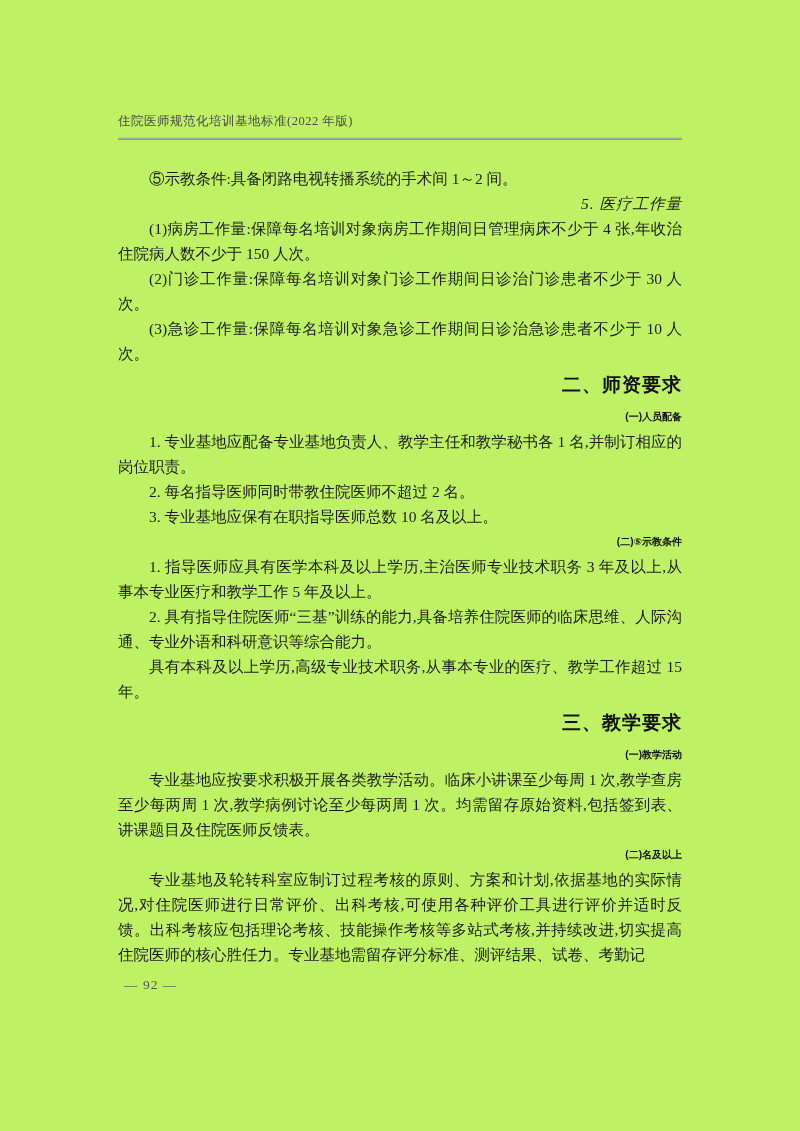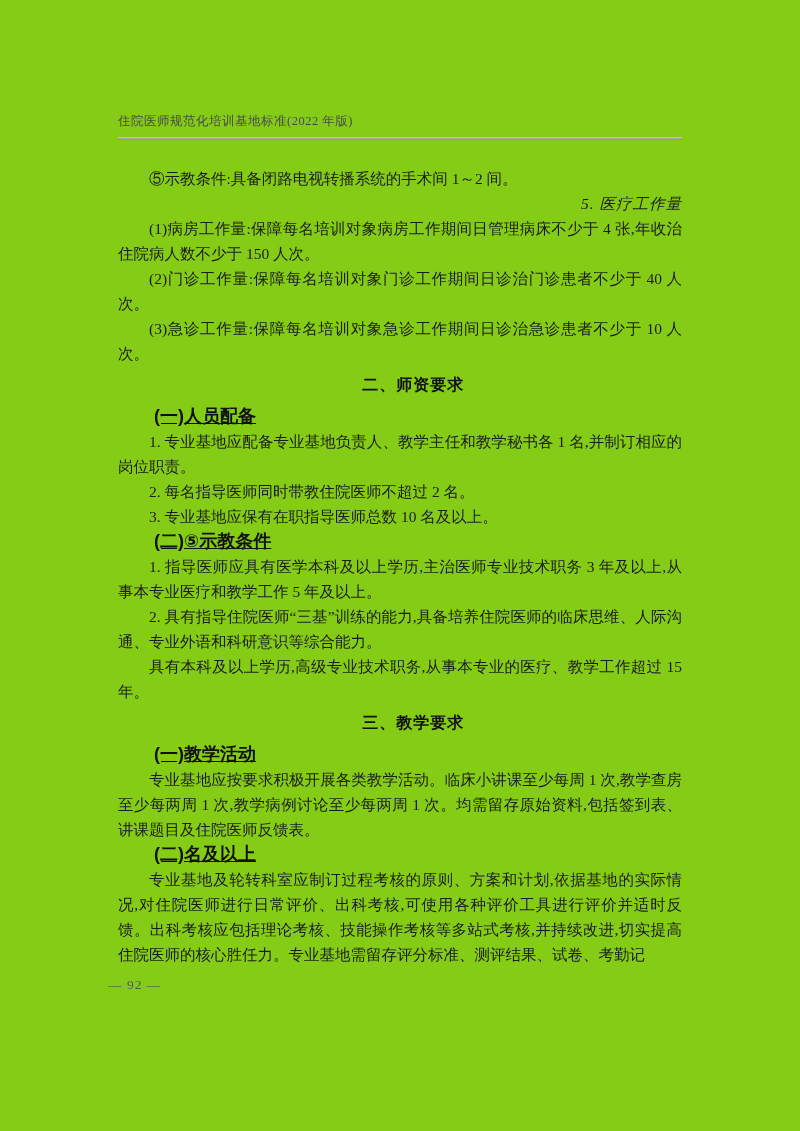--- a/index.html
+++ b/index.html
@@ -4,21 +4,21 @@
 <style>
   html, body {
     margin: 0;
     padding: 0;
     background: #ffffff;
   }
   .page {
     position: relative;
     width: 800px;
     height: 1131px;
-    background: #84cc16;
+    background: #bef264;
     overflow: hidden;
     font-family: "Liberation Serif", "DejaVu Serif", serif;
     color: #1c1c1c;
   }
   .running-header {
     position: absolute;
     left: 118px;
     top: 113px;
     width: 564px;
     font-size: 12.5px;
@@ -53,62 +53,61 @@
   }
   .kai-p {
     text-indent: 2em;
     font-style: italic;
     letter-spacing: 1px;
     text-align: right;
   }
   .h1-p {
     font-family: "Liberation Sans", "DejaVu Sans", sans-serif;
     font-weight: bold;
-    font-size: 16px;
+    font-size: 19px;
     line-height: 26px;
     margin: 6px 0 6px 0 !important;
     text-indent: 1.65em;
-    text-align: center;
+    text-align: right;
     letter-spacing: 1px;
     color: #111111;
   }
   .h2-p {
     font-family: "Liberation Sans", "DejaVu Sans", sans-serif;
     font-weight: bold;
-    font-size: 18px;
+    font-size: 10px;
     line-height: 25px;
     text-indent: 2em;
-    text-align: left;
+    text-align: right;
     color: #111111;
-    text-decoration: underline;
   }
   .page-number {
     position: absolute;
-    left: 108px;
+    left: 124px;
     top: 976px;
     font-size: 13.5px;
     line-height: 18px;
     color: #555555;
     letter-spacing: 1px;
   }
 </style>
 </head>
 <body>
 
 <div class="page">
 
   <div class="running-header">住院医师规范化培训基地标准(2022 年版)</div>
 
   <div class="header-rule"></div>
 
   <div class="doc-body">
     <p class="body-p">⑤示教条件:具备闭路电视转播系统的手术间 1～2 间。</p>
     <p class="kai-p">5. 医疗工作量</p>
     <p class="body-p">(1)病房工作量:保障每名培训对象病房工作期间日管理病床不少于 4 张,年收治住院病人数不少于 150 人次。</p>
-    <p class="body-p">(2)门诊工作量:保障每名培训对象门诊工作期间日诊治门诊患者不少于 40 人次。</p>
+    <p class="body-p">(2)门诊工作量:保障每名培训对象门诊工作期间日诊治门诊患者不少于 30 人次。</p>
     <p class="body-p">(3)急诊工作量:保障每名培训对象急诊工作期间日诊治急诊患者不少于 10 人次。</p>
     <p class="h1-p">二、师资要求</p>
     <p class="h2-p">(一)人员配备</p>
     <p class="body-p">1. 专业基地应配备专业基地负责人、教学主任和教学秘书各 1 名,并制订相应的岗位职责。</p>
     <p class="body-p">2. 每名指导医师同时带教住院医师不超过 2 名。</p>
     <p class="body-p">3. 专业基地应保有在职指导医师总数 10 名及以上。</p>
     <p class="h2-p">(二)⑤示教条件</p>
     <p class="body-p">1. 指导医师应具有医学本科及以上学历,主治医师专业技术职务 3 年及以上,从事本专业医疗和教学工作 5 年及以上。</p>
     <p class="body-p">2. 具有指导住院医师“三基”训练的能力,具备培养住院医师的临床思维、人际沟通、专业外语和科研意识等综合能力。</p>
     <p class="body-p">具有本科及以上学历,高级专业技术职务,从事本专业的医疗、教学工作超过 15 年。</p>

